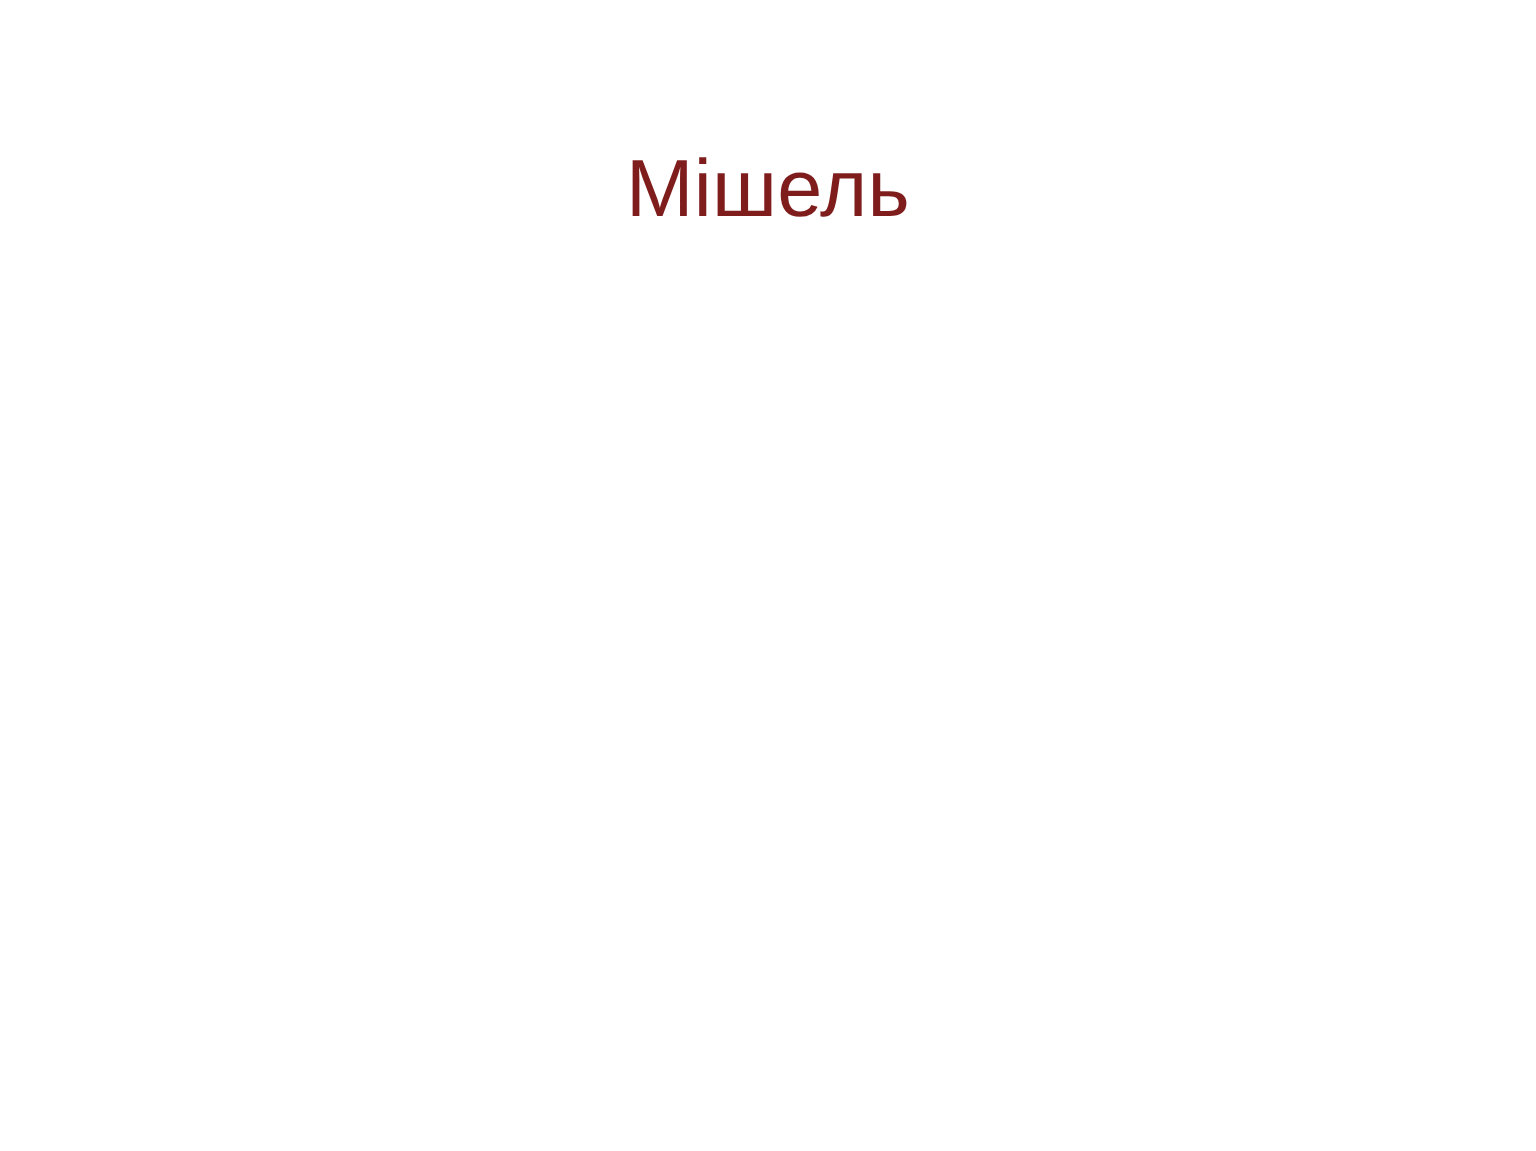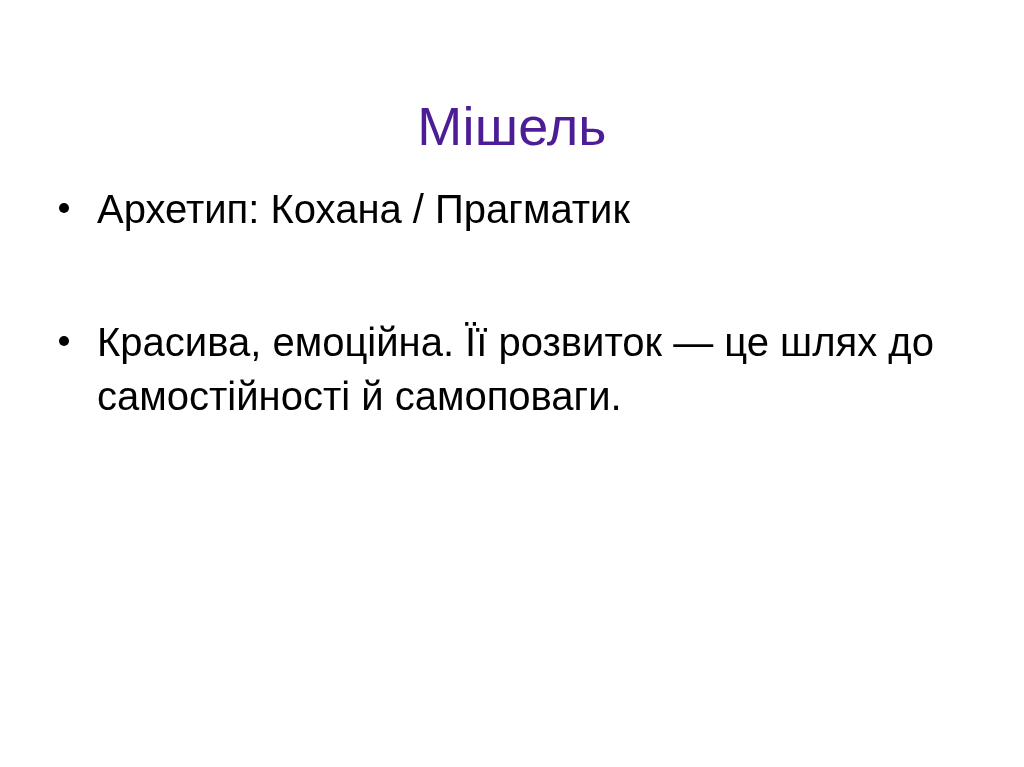--- a/index.html
+++ b/index.html
@@ -28,21 +28,21 @@
   .slide-title {
     position: absolute;
     left: 0;
     top: 58px;
     width: 1024px;
     text-align: center;
     font-size: 54px;
     line-height: 64px;
     font-weight: 400;
     letter-spacing: 0.2px;
-    color: #4c1d95;
+    color: #7f1d1d;
     white-space: nowrap;
   }
 
   
   .slide-body {
     position: absolute;
     left: 56px;
     top: 182px;
     width: 888px;
   }
@@ -96,29 +96,14 @@
     display: block;
   }
 </style>
 </head>
 <body>
 
 <div class="slide">
 
   <h1 class="slide-title">Мішель</h1>
 
-  <div class="slide-body">
-    <ul class="bullet-list">
-
-      <li class="bullet-item">
-        <span class="bullet-marker"><span class="dot"></span></span>
-        <span class="bullet-text">Архетип: Кохана / Прагматик</span>
-      </li>
-
-      <li class="bullet-item">
-        <span class="bullet-marker"><span class="dot"></span></span>
-        <span class="bullet-text">Красива, емоційна. Її розвиток — це шлях до самостійності й самоповаги.</span>
-      </li>
-
-    </ul>
-  </div>
 
 </div>
 
 </body></html>

